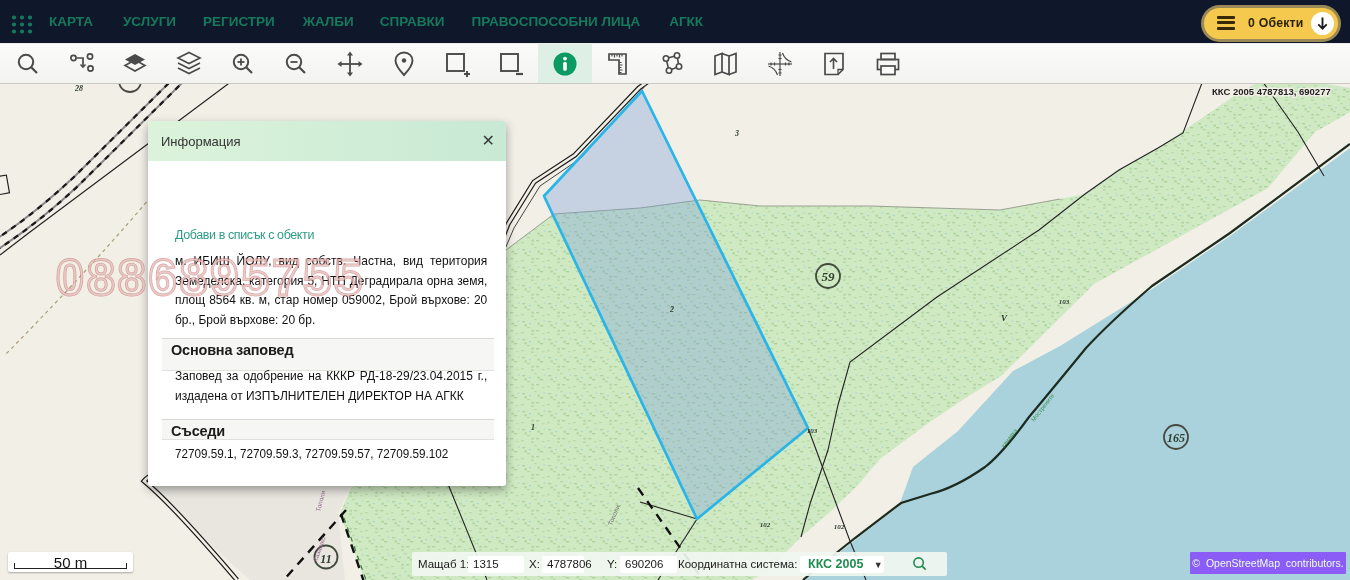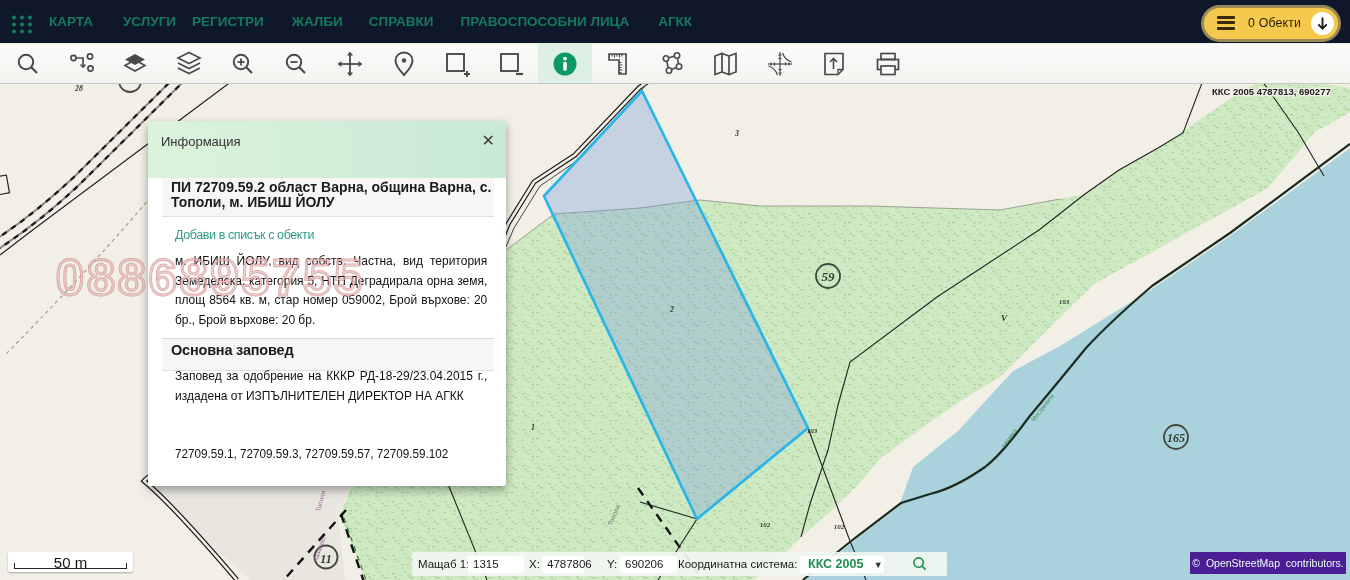--- a/index.html
+++ b/index.html
@@ -7,36 +7,36 @@
 #page { position:relative; width:1350px; height:580px; }
 
 
 #nav { position:absolute; top:0; left:0; width:1350px; height:43px; background:#0f172a; }
 #nav .items { position:absolute; left:49px; top:0; height:43px; display:flex; align-items:center; }
 #nav .items a { font-size:13.5px; font-weight:bold; color:#15795c; text-decoration:none; }
 #gridicon { position:absolute; left:11px; top:14px; width:22px; height:21px; }
 #ybtn { position:absolute; right:12px; top:8px; width:134px; height:31px; background:#f5c94e; border-radius:16px; box-shadow:0 0 0 3px rgba(246,213,118,0.6); }
 #ybtn .burger { position:absolute; left:13px; top:8px; width:18px; height:14px; }
 #ybtn .burger div { height:2.6px; background:#372a08; margin-bottom:2.9px; border-radius:1px; }
-#ybtn .lbl { position:absolute; left:44px; top:0; height:31px; line-height:31px; font-size:12.3px; font-weight:normal; color:#2b2206; letter-spacing:0.2px; }
+#ybtn .lbl { position:absolute; left:44px; top:0; height:31px; line-height:31px; font-size:12.3px; font-weight:bold; color:#2b2206; letter-spacing:0.2px; }
 #ybtn .circ { position:absolute; right:4px; top:4px; width:23px; height:23px; background:#fff; border-radius:50%; }
 #ybtn .circ svg { position:absolute; left:4px; top:4px; }
 
 
 #toolbar { position:absolute; top:43px; left:0; width:1350px; height:41px; background:linear-gradient(#fbfbfa,#f3f3f0); border-top:1px solid #ececea; border-bottom:1px solid #c9c8c3; }
 #toolbar .cell { position:absolute; top:0; width:54px; height:39px; display:flex; align-items:center; justify-content:center; }
 #toolbar .cell.active { background:#def0e5; }
 
 
 #map { position:absolute; top:84px; left:0; width:1350px; height:496px; background:#f1efe6; }
 #mapsvg { position:absolute; top:0; left:0; }
 
 
 #popup { position:absolute; left:148px; top:121px; width:358px; height:365px; background:#fff; border-radius:3px; box-shadow:0 4px 10px rgba(0,0,0,0.35); z-index:5; }
-#popup .hdr { position:absolute; top:0; left:0; width:100%; height:57px; background:linear-gradient(90deg,#dcf3db,#c8e9d4); border-radius:3px 3px 0 0; }
+#popup .hdr { position:absolute; top:0; left:0; width:100%; height:40px; background:linear-gradient(90deg,#dcf3db,#c8e9d4); border-radius:3px 3px 0 0; }
 #popup .hdr .t { position:absolute; left:13px; top:13px; font-size:13px; color:#333; }
 #popup .hdr .x { position:absolute; right:11px; top:10px; font-size:16px; color:#3a3a3a; }
 .pblock { position:absolute; left:14px; width:332px; background:#f6f6f4; border-bottom:1px solid #e0e0de; padding:2px 9px 0 9px; }
 .pblock.b2 { border-top:1px solid #d8d8d6; }
 #popup h1 { font-size:14px; line-height:15.2px; color:#1b1b1b; font-weight:bold; white-space:nowrap; }
 #popup h2 { font-size:14.5px; letter-spacing:-0.2px; line-height:19px; color:#1b1b1b; font-weight:bold; }
 #popup .link { position:absolute; left:27px; top:107px; color:#2e9c85; font-size:12.5px; letter-spacing:-0.4px; }
 #popup .para { position:absolute; left:27px; width:352px; font-size:13.5px; line-height:19.5px; color:#111; transform:scaleX(0.887); transform-origin:0 0; }
 .jl { text-align:justify; text-align-last:justify; }
 #popup .nb { position:absolute; left:27px; top:325px; font-size:13px; color:#111; transform:scaleX(0.9); transform-origin:0 0; }
@@ -47,21 +47,21 @@
 #wm .w1 { -webkit-text-stroke:3px rgba(187,92,92,0.55); }
 #wm .w2 { -webkit-text-stroke:1.6px rgba(246,229,223,0.6); }
 
 
 #scalebox { position:absolute; left:8px; top:552px; width:125px; height:20px; background:#fff; border-radius:2px; box-shadow:0 1px 2px rgba(0,0,0,0.3); z-index:6; }
 #scalebox .line { position:absolute; left:6px; right:6px; bottom:3px; height:6px; border-left:1.5px solid #222; border-right:1.5px solid #222; border-bottom:1.5px solid #222; }
 #scalebox .txt { position:absolute; width:100%; text-align:center; top:2px; font-size:15px; color:#111; }
 #statusbar { position:absolute; left:412px; top:552px; width:535px; height:24px; background:rgba(240,246,240,0.93); border-radius:2px; z-index:6; font-size:11.5px; color:#1a1a1a; }
 #statusbar .in { position:absolute; top:4px; height:17px; background:#fff; border-radius:2px; line-height:17px; padding-left:5px; }
 #statusbar .lb { position:absolute; top:4px; line-height:17px; }
-#osm { position:absolute; left:1190px; top:552px; width:156px; height:22px; background:#4c1d95; color:#eafff3; font-size:10.5px; line-height:22px; text-align:center; z-index:6; border-radius:1px; }
+#osm { position:absolute; left:1190px; top:552px; width:156px; height:22px; background:#8b5cf6; color:#eafff3; font-size:10.5px; line-height:22px; text-align:center; z-index:6; border-radius:1px; }
 </style>
 </head>
 <body>
 <div id="page">
 
   <div id="map">
     <svg id="mapsvg" width="1350" height="496" viewBox="0 0 1350 496">
       <defs>
         <pattern id="veg" width="26" height="18" patternUnits="userSpaceOnUse">
           <rect width="26" height="18" fill="#cfe9c3"></rect>
@@ -159,37 +159,37 @@
 
       <text x="1212" y="11" font-size="9.5" font-weight="bold" fill="#222" font-family="Liberation Sans, sans-serif" paint-order="stroke" stroke="#f1efe6" stroke-width="3">ККС 2005 4787813, 690277</text>
     </svg>
   </div>
 
   <div id="popup">
     <div class="hdr">
         <span class="t">Информация</span>
         <span class="x">✕</span>
       </div>
-    <div class="pblock" style="top:57px; height:39px">
-        <h1>ПИ 72709.59.2 област Варна, община Варна, с.<br>Тополи, м. ИБИШ ЙОЛУ</h1>
-      </div>
     <div class="link">Добави в списък с обекти</div>
     <div class="para" style="top:130px">
       <div class="jl">м. ИБИШ ЙОЛУ, вид собств. Частна, вид територия</div>
       <div class="jl">Земеделска, категория 5, НТП Деградирала орна земя,</div>
       <div class="jl">площ 8564 кв. м, стар номер 059002, Брой върхове: 20</div>
       <div>бр., Брой върхове: 20 бр.</div>
     </div>
     <div class="pblock b2" style="top:217px; height:33px; padding-top:2px">
         <h2>Основна заповед</h2>
       </div>
     <div class="para" style="top:245px">
       <div class="jl">Заповед за одобрение на КККР РД-18-29/23.04.2015 г.,</div>
       <div>издадена от ИЗПЪЛНИТЕЛЕН ДИРЕКТОР НА АГКК</div>
     </div>
+    <div class="pblock b2" style="top:298px; height:21px; padding-top:2px">
+        <h2>Съседи</h2>
+      </div>
     <div class="nb">72709.59.1, 72709.59.3, 72709.59.57, 72709.59.102</div>
   </div>
 
   <div id="wm">
       <div class="w1">0886895755</div>
       <div class="w2">0886895755</div>
     </div>
 
   <div id="nav">
     <svg id="gridicon" viewBox="0 0 22 21">
@@ -200,21 +200,21 @@
         <circle cx="3" cy="10.5" r="2.1"></circle>
           <circle cx="11" cy="10.5" r="2.1"></circle>
           <circle cx="19" cy="10.5" r="2.1"></circle>
         <circle cx="3" cy="17.5" r="2.1"></circle>
           <circle cx="11" cy="17.5" r="2.1"></circle>
           <circle cx="19" cy="17.5" r="2.1"></circle>
       </g>
     </svg>
     <div class="items">
       <a style="margin-right:30px">КАРТА</a>
-      <a style="margin-right:16px">УСЛУГИ</a>
+      <a style="margin-right:27px">УСЛУГИ</a>
       <a style="margin-right:28px">РЕГИСТРИ</a>
       <a style="margin-right:26px">ЖАЛБИ</a>
       <a style="margin-right:27px">СПРАВКИ</a>
       <a style="margin-right:29px">ПРАВОСПОСОБНИ ЛИЦА</a>
       <a>АГКК</a>
     </div>
     <div id="ybtn">
       <div class="burger">
           <div></div>
           <div></div>

